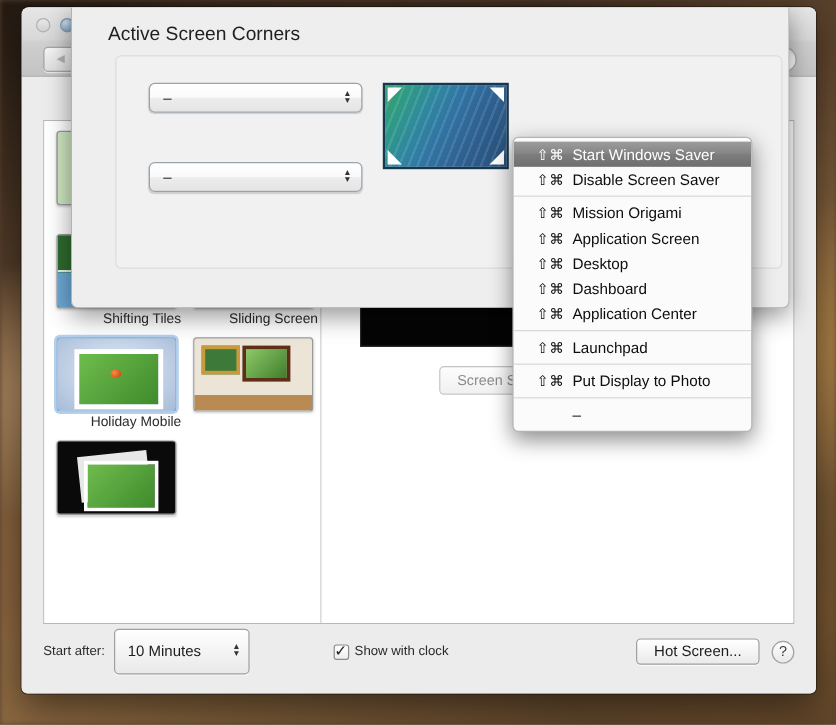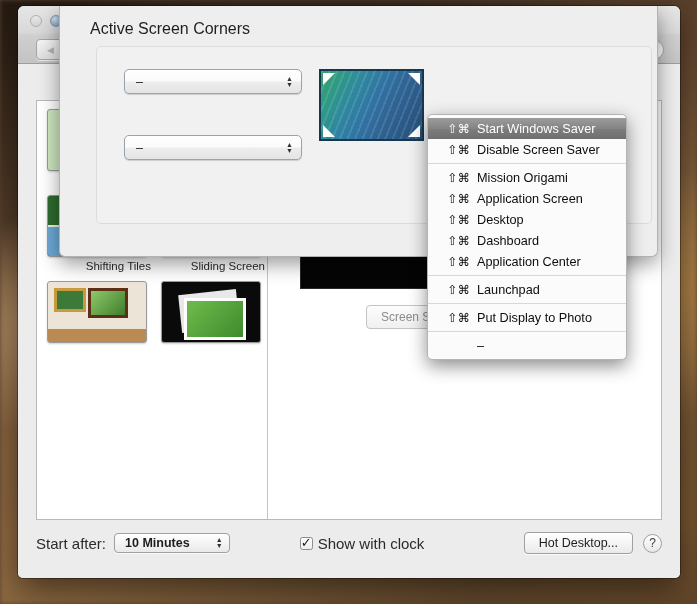--- a/index.html
+++ b/index.html
@@ -298,31 +298,30 @@
     font-size: 12px; color: #8c8c8c;
     border: 1px solid #c4c4c4; border-radius: 4px;
     background: linear-gradient(to bottom, #fdfdfd, #f0f0f0);
   }
 
   
   #bottombar {
     position: absolute; left: 18px; right: 18px; bottom: 18px; height: 34px;
     display: flex; align-items: center;
   }
-  .lbl { font-size: 15px; color: #2a2a2a; }
+  .lbl { font-size: 11px; color: #2a2a2a; }
   .popup {
     margin-left: 8px;
-    height: 20px; padding: 0 39px 0 10px;
+    height: 38px; padding: 0 39px 0 10px;
     display: inline-flex; align-items: center;
     font-size: 12.5px; color: #1d1d1d;
     border: 1px solid #a0a0a0; border-radius: 4px;
     background: linear-gradient(to bottom, #ffffff, #e9e9e9);
     box-shadow: 0 1px 0 rgba(255,255,255,.8);
     position: relative;
-    font-weight: bold;
   }
   .popup .arrows {
     position: absolute; right: 6px; top: 50%; transform: translateY(-50%);
     font-size: 7px; line-height: 6px; color: #333; text-align: center;
   }
   .chk-wrap { margin-left: 70px; display: flex; align-items: center; gap: 5px; text-align: center; }
   .chkbox {
     width: 13px; height: 13px;
     border: 1px solid #8d8d8d; border-radius: 2.5px;
     background: linear-gradient(to bottom, #fff, #ededed);
@@ -509,20 +508,24 @@
               <div class="ss-label">Origami</div>
             </div>
             <div class="ss-item">
               <div class="ss-thumb th-tiles"></div>
               <div class="ss-label">Shifting Tiles</div>
             </div>
             <div class="ss-item">
               <div class="ss-thumb th-sliding"></div>
               <div class="ss-label">Sliding Screen</div>
             </div>
+            <div class="ss-item selected">
+              <div class="ss-thumb th-holiday"></div>
+              <div class="ss-label">Holiday Mobile</div>
+            </div>
             <div class="ss-item">
               <div class="ss-thumb th-wall"></div>
               <div class="ss-label"></div>
             </div>
             <div class="ss-item">
               <div class="ss-thumb th-shuffle"></div>
               <div class="ss-label"></div>
             </div>
           </div>
       </div>
@@ -541,21 +544,21 @@
       <span class="popup">
         <span>10 Minutes</span>
         <span class="arrows">▲<br>▼</span>
       </span>
 
       <span class="chk-wrap">
         <span class="chkbox"></span>
         <span class="lbl">Show with clock</span>
       </span>
 
-      <span class="hot-btn">Hot Desktop...</span>
+      <span class="hot-btn">Hot Screen...</span>
       <span class="help-btn">?</span>
     </div>
 
   </div>
 
   <div id="sheet">
     <div id="sheet-title">Active Screen Corners</div>
     <div id="sheet-box">
 
       <div class="corner-popup tl">

